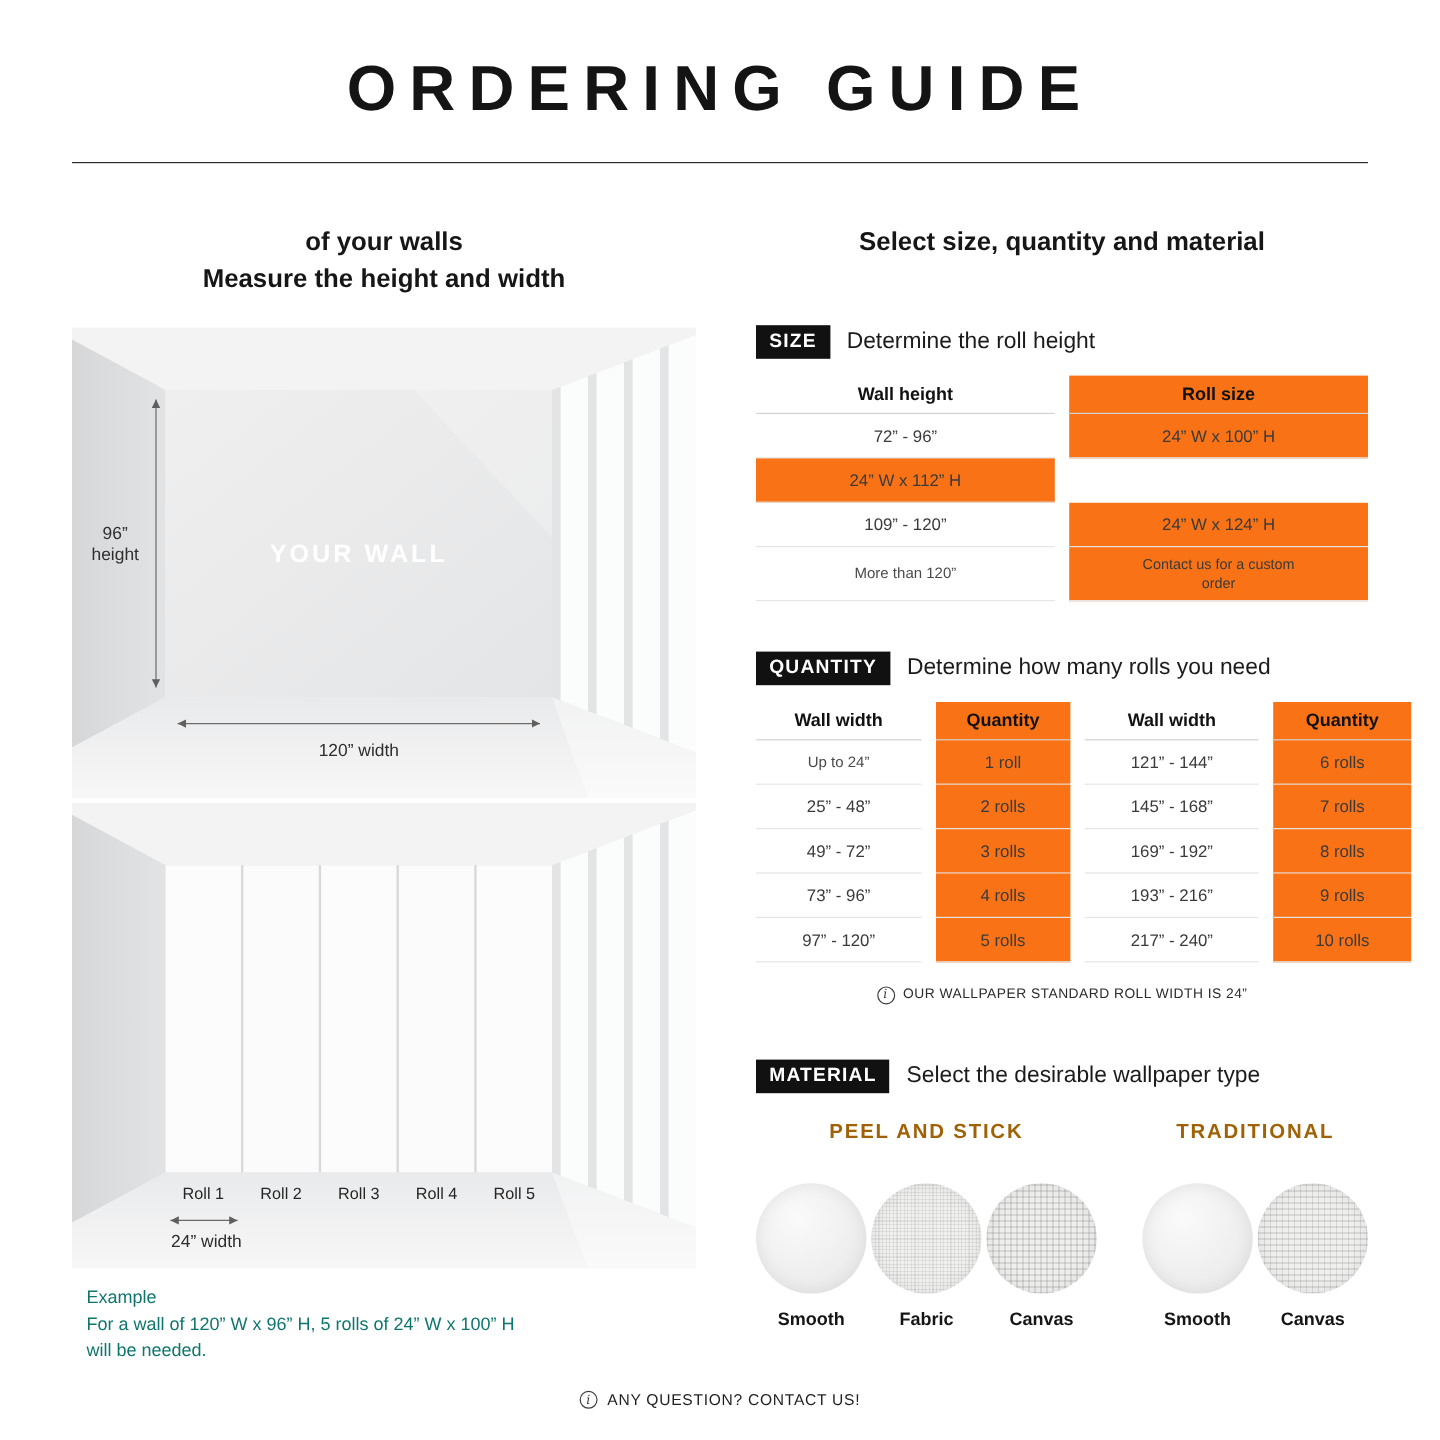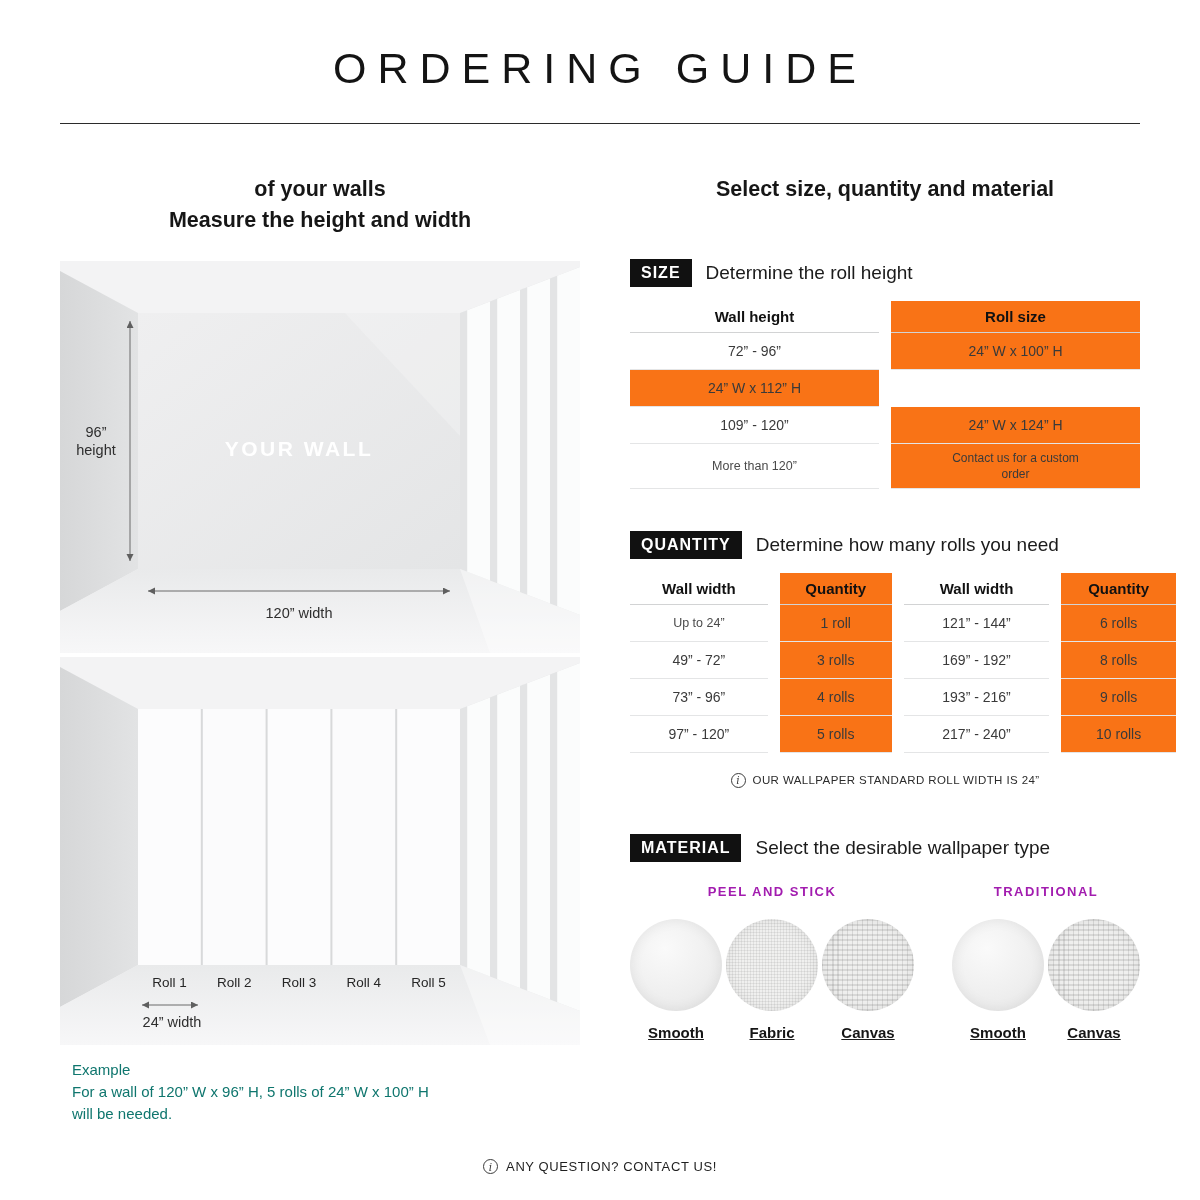--- a/index.html
+++ b/index.html
@@ -1,21 +1,21 @@
 <!DOCTYPE html>
 <html><head>
 <meta charset="utf-8">
 <style>
   * { margin:0; padding:0; box-sizing:border-box; }
   html,body { background:#ffffff; }
   body {
     width:1200px; height:1200px; position:relative; overflow:hidden;
     font-family:"Liberation Sans","DejaVu Sans",sans-serif; color:#1d1d1d;
   }
-  .page-title { text-align:center; font-size:43px; letter-spacing:11px; font-weight:400; padding-top:44px; color:#141414; }
+  .page-title { text-align:center; font-size:53px; letter-spacing:11px; font-weight:700; padding-top:44px; color:#141414; }
   .title-rule { border:none; border-top:1.5px solid #2b2b2b; margin:30px 60px 0; }
   .content { display:flex; padding:0 60px; margin-top:50px; }
   .left-col { width:520px; margin-right:50px; }
   .right-col { width:510px; }
   .col-heading { font-size:21.5px; font-weight:600; text-align:center; line-height:1.42; color:#161616; }
   .left-col .col-heading { margin-bottom:26px; }
   .right-col .col-heading { margin-bottom:54px; }
   .col-heading span { display:block; }
 
   .room { display:block; }
@@ -45,23 +45,23 @@
 
   .note { display:flex; align-items:center; justify-content:center; gap:7px; margin-top:20px;
           font-size:11.5px; letter-spacing:0.4px; color:#2c2c2c; }
   .info-icon { width:15px; height:15px; border:1px solid #3c3c3c; border-radius:50%;
                display:inline-flex; align-items:center; justify-content:center;
                font-size:10.5px; font-style:italic; font-family:"DejaVu Serif",serif; color:#3c3c3c; flex:0 0 auto; }
 
   .sec-quantity { margin-top:42px; }
   .sec-material { margin-top:46px; }
   .mat-groups { display:flex; justify-content:space-between; margin-top:22px; }
-  .mat-group-label { text-align:center; font-weight:700; font-size:13px; letter-spacing:1.5px; margin-bottom:20px; color:#a21caf; }
+  .mat-group-label { text-align:center; font-weight:700; font-size:17px; letter-spacing:1.5px; margin-bottom:33px; color:#a16207; }
   .swatch-row { display:flex; gap:4px; }
-  .swatch { width:92px; text-align:center;text-decoration:underline; }
+  .swatch { width:92px; text-align:center; }
   .swatch-circle { width:92px; height:92px; border-radius:50%; box-shadow:inset 0 0 14px rgba(0,0,0,0.07); }
   .tex-smooth { background:radial-gradient(circle at 38% 32%, #fafafa 0%, #efefef 55%, #e5e5e5 100%); }
   .tex-fabric { background-color:#f0f0ef;
     background-image:
       repeating-linear-gradient(0deg, rgba(120,120,120,0.13) 0 1px, transparent 1px 3px),
       repeating-linear-gradient(90deg, rgba(120,120,120,0.13) 0 1px, transparent 1px 3px); }
   .tex-canvas { background-color:#efefee;
     background-image:
       repeating-linear-gradient(0deg, rgba(110,110,110,0.18) 0 1.5px, transparent 1.5px 5px),
       repeating-linear-gradient(90deg, rgba(110,110,110,0.18) 0 1.5px, transparent 1.5px 5px); }
@@ -200,20 +200,26 @@
           <div class="td th">Wall width</div>
           <div class="td th shade">Quantity</div>
         </div>
         <div class="tr">
           <div class="td small">Up to 24”</div>
           <div class="td shade">1 roll</div>
           <div class="td">121” - 144”</div>
           <div class="td shade">6 rolls</div>
         </div>
         <div class="tr">
+          <div class="td">25” - 48”</div>
+          <div class="td shade">2 rolls</div>
+          <div class="td">145” - 168”</div>
+          <div class="td shade">7 rolls</div>
+        </div>
+        <div class="tr">
           <div class="td">49” - 72”</div>
           <div class="td shade">3 rolls</div>
           <div class="td">169” - 192”</div>
           <div class="td shade">8 rolls</div>
         </div>
         <div class="tr">
           <div class="td">73” - 96”</div>
           <div class="td shade">4 rolls</div>
           <div class="td">193” - 216”</div>
           <div class="td shade">9 rolls</div>

